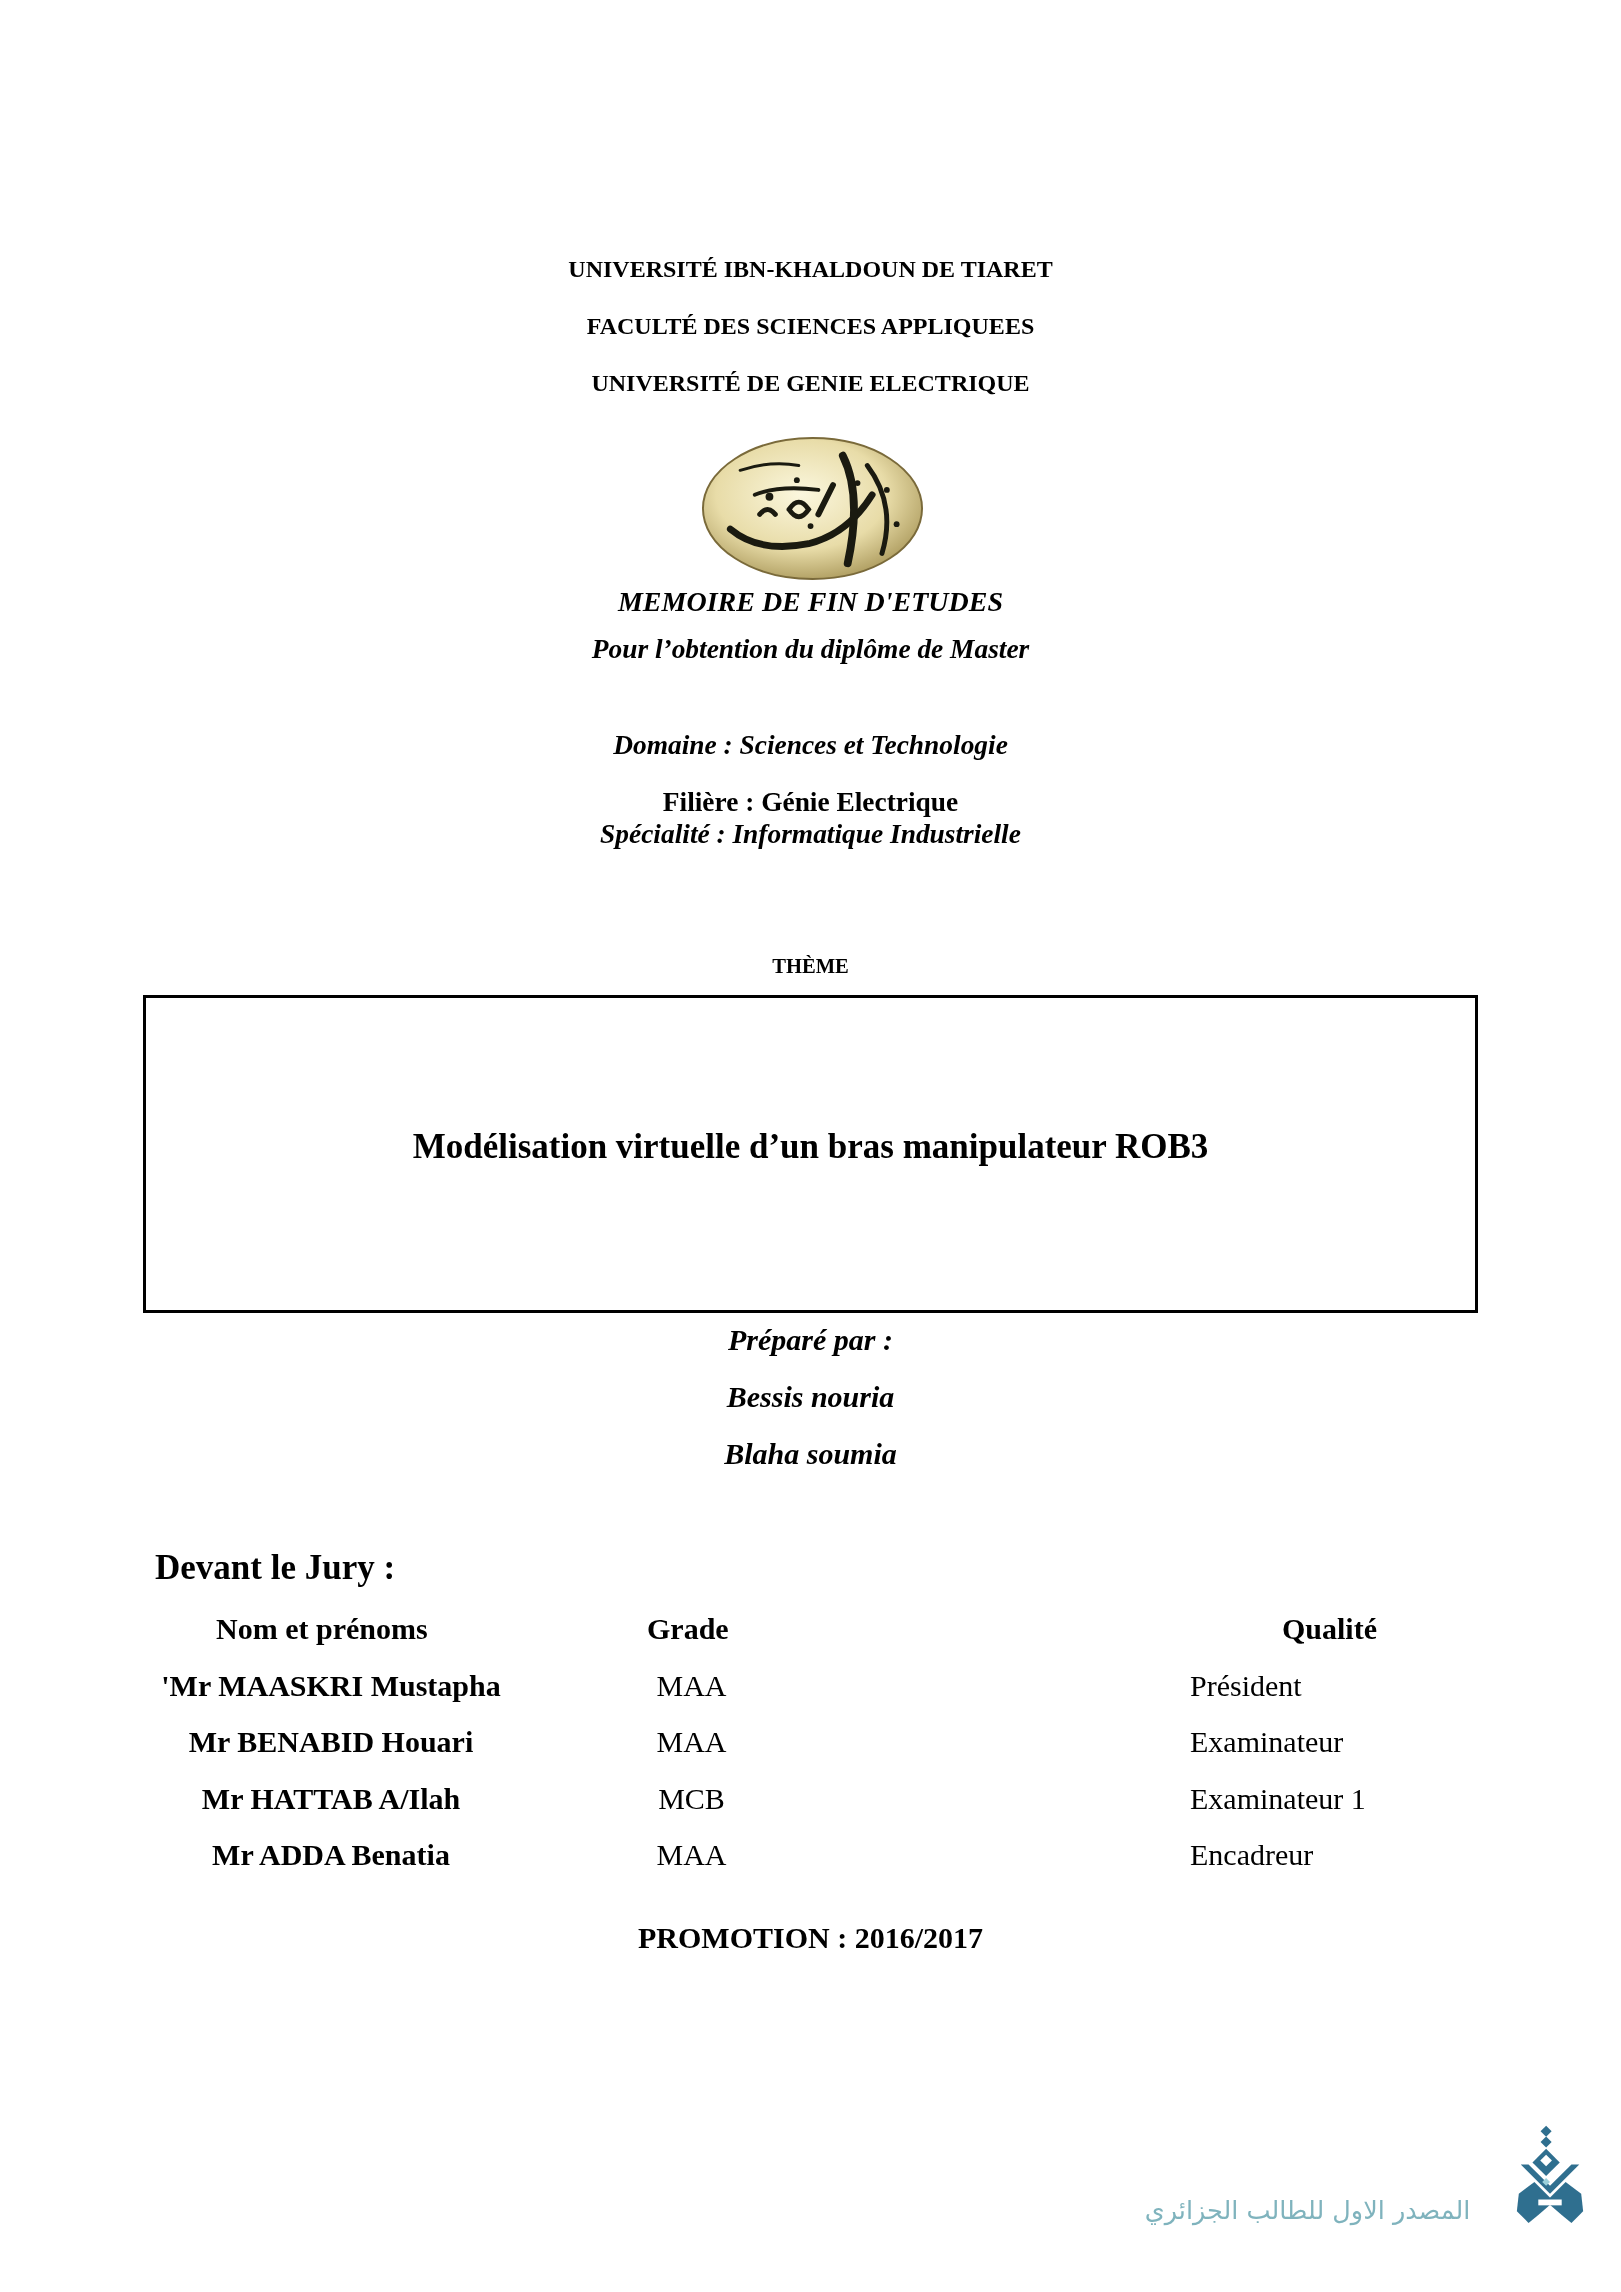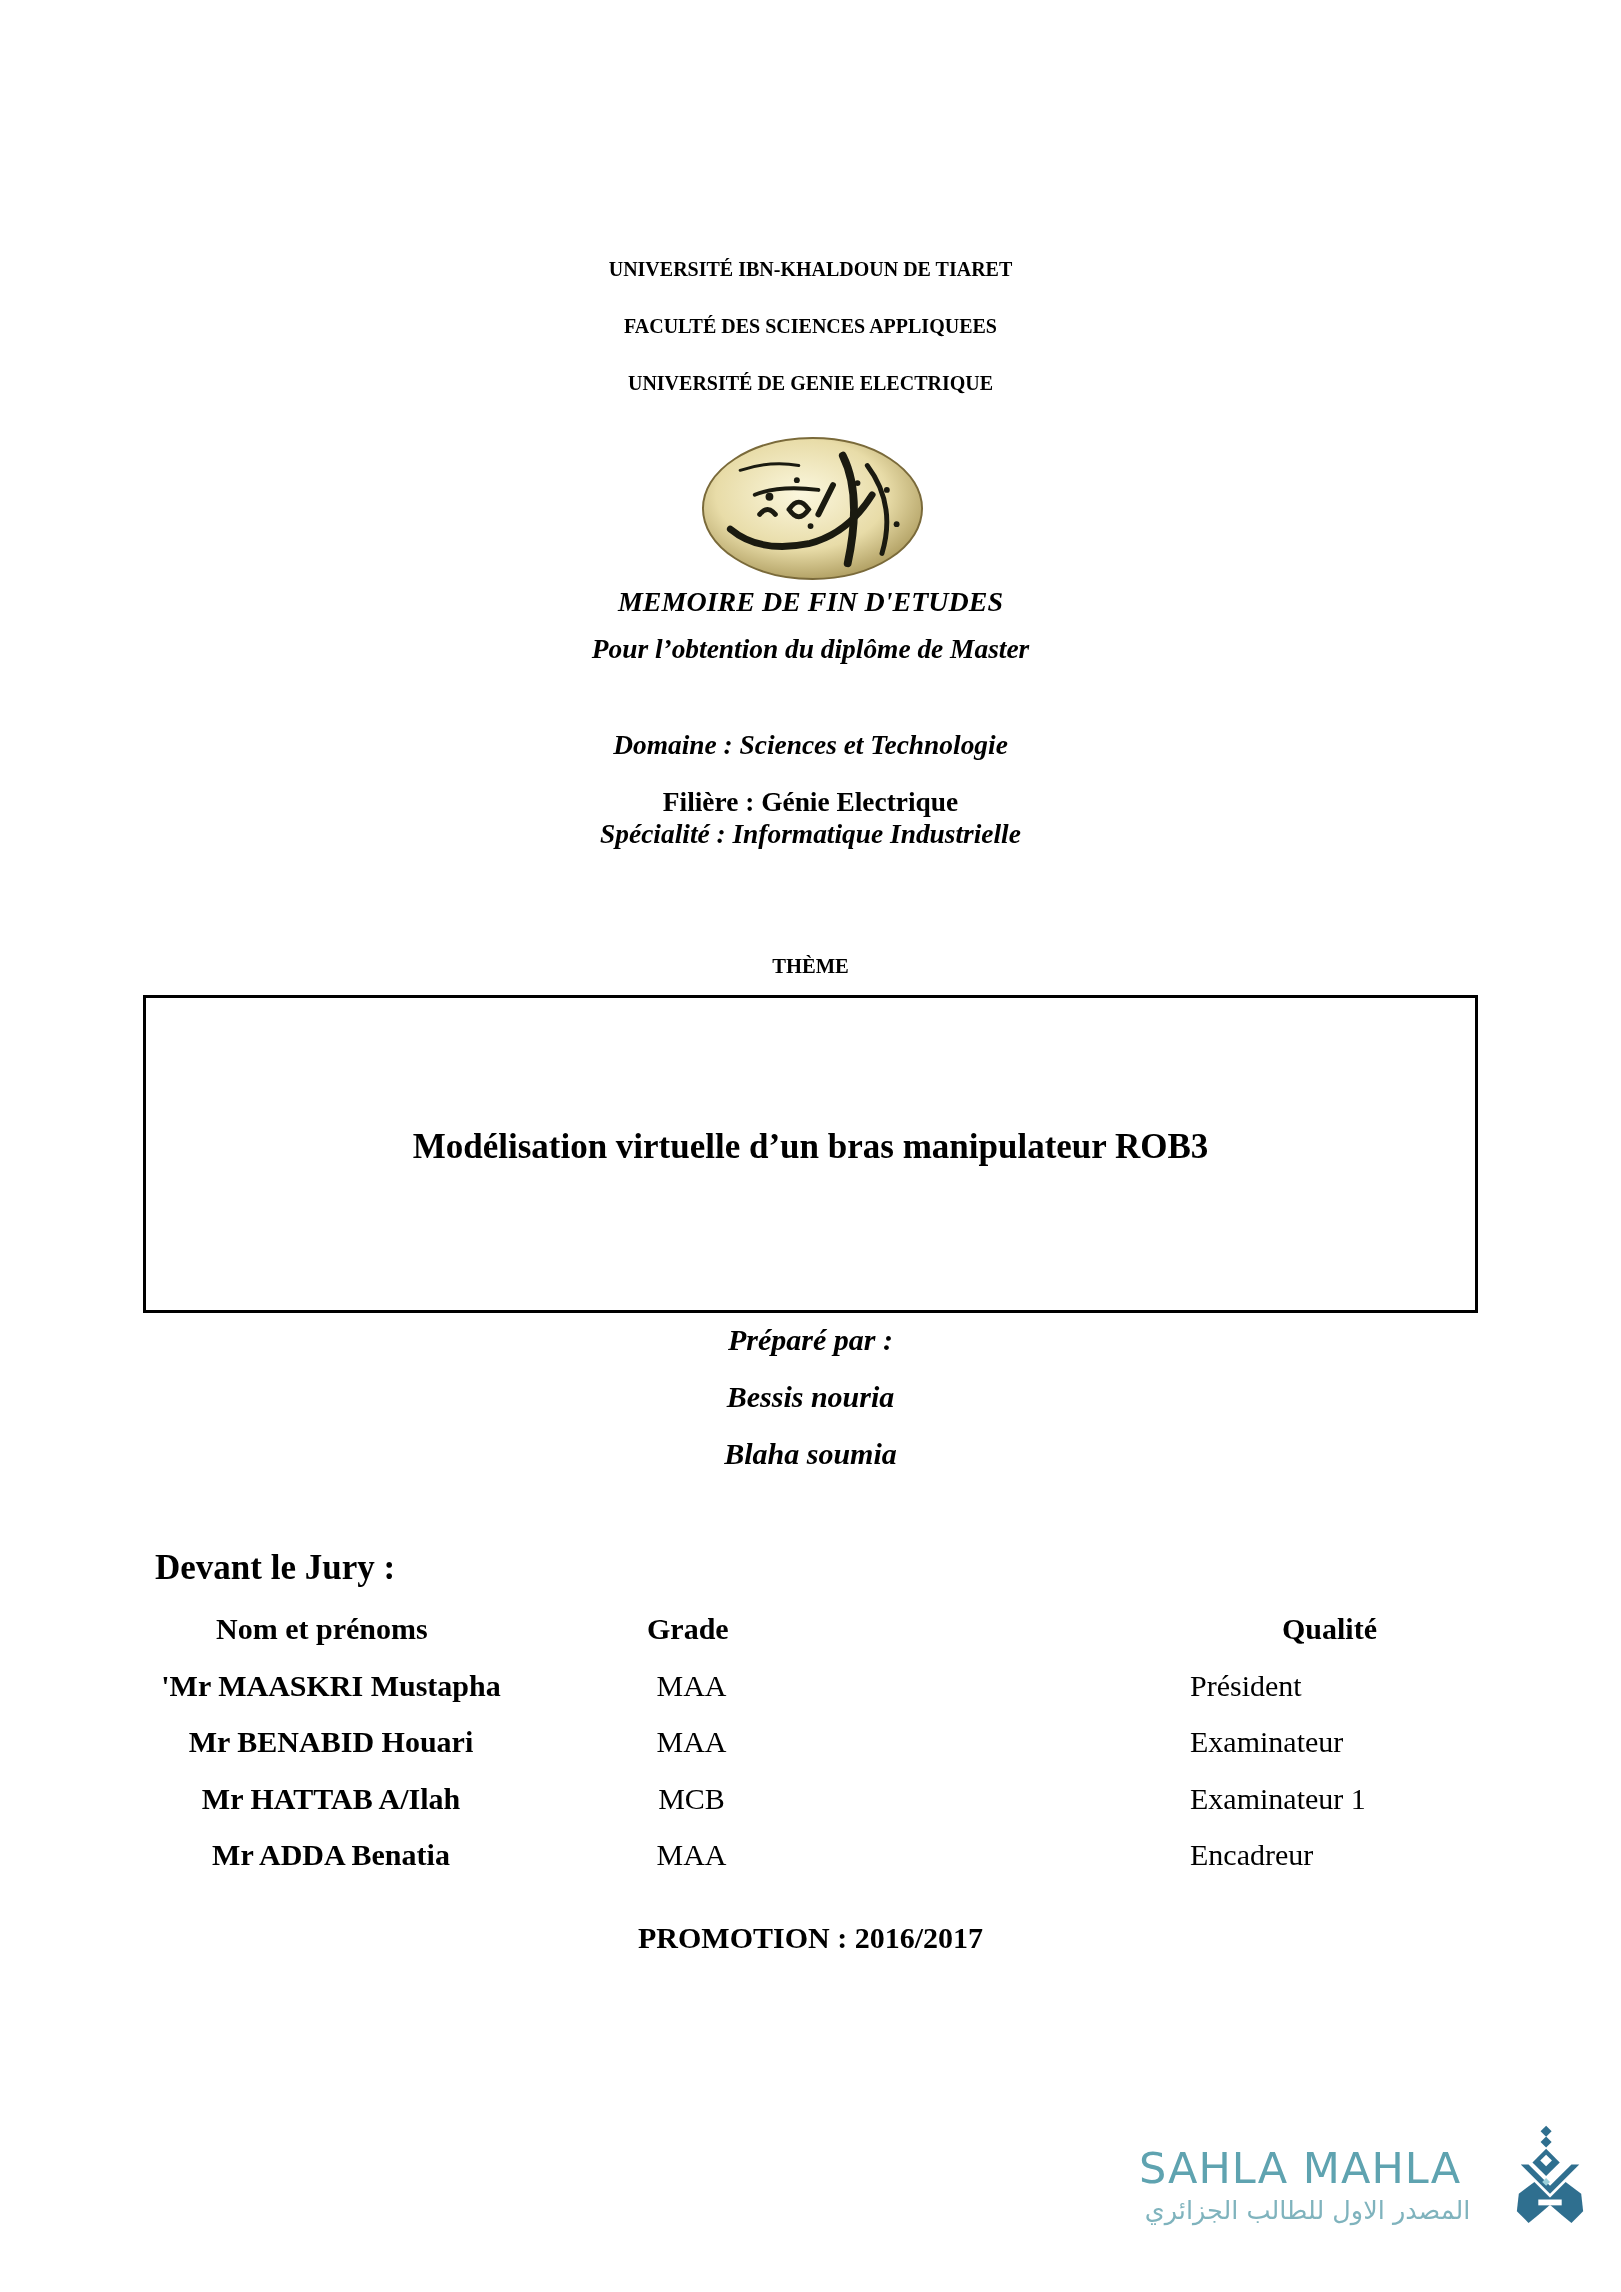--- a/index.html
+++ b/index.html
@@ -2,21 +2,21 @@
 <html><head>
   <meta charset="utf-8">
   <style>
     html, body { margin: 0; padding: 0; background: #ffffff; }
     body {
       width: 1621px; height: 2293px; position: relative; overflow: hidden;
       font-family: "Liberation Serif", "DejaVu Serif", serif; color: #000;
     }
     .abs { position: absolute; }
     .center-line { position: absolute; left: 0; width: 1621px; text-align: center; white-space: nowrap; }
-    .hdr { font-weight: bold; font-size: 20px; line-height: 39px; }
+    .hdr { font-weight: bold; font-size: 24px; line-height: 39px; }
     .memo { font-weight: bold; font-style: italic; font-size: 28px; line-height: 35px; }
     .sub { font-weight: bold; font-style: italic; font-size: 27.4px; line-height: 35px; }
     .sub.upright { font-style: normal; margin-top: 30px; }
     .theme-label { font-weight: bold; font-size: 20.6px; line-height: 25.5px; }
     .theme-box {
       position: absolute; left: 143px; top: 995px; width: 1329px; height: 312px;
       border: 3.9px solid #000;
     }
     .theme-title {
       position: absolute; left: 0; right: 0; top: 127px; text-align: center;
@@ -121,21 +121,20 @@
   <div>
     <div class="cell-name" style="top:1836px;">Mr ADDA Benatia</div>
     <div class="cell-grade" style="top:1836px;">MAA</div>
     <div class="cell-qual" style="top:1836px;">Encadreur</div>
   </div>
 </div>
 
 <div class="center-line promo" style="top:1919px;">PROMOTION : 2016/2017</div>
 
 <div class="watermark">
-  <div class="wm-text">SAHLA MAHLA</div>
   <div class="wm-sub">المصدر الاول للطالب الجزائري</div>
   <div class="wm-icon">
     <svg width="78" height="110" viewBox="0 0 80 112">
       <g fill="#2f6f8f">
         <rect x="32" y="2" width="8" height="8" transform="rotate(45 36 6)"></rect>
         <rect x="32" y="13" width="8" height="8" transform="rotate(45 36 17)"></rect>
         <polygon points="36,24 50,38 36,52 22,38"></polygon>
         <polygon points="10,40 18,40 40,62 62,40 70,40 40,70"></polygon>
         <polygon points="8,70 24,58 44,78 28,92 18,100 6,88"></polygon>
         <polygon points="72,70 56,58 36,78 52,92 62,100 74,88"></polygon>

